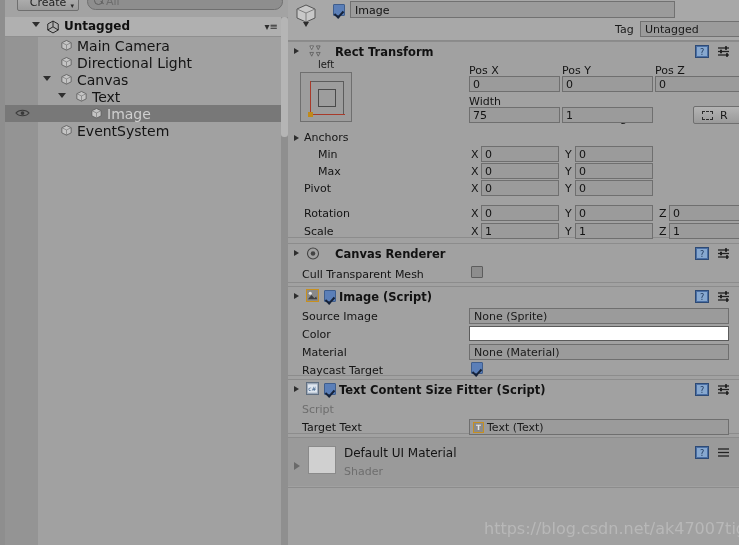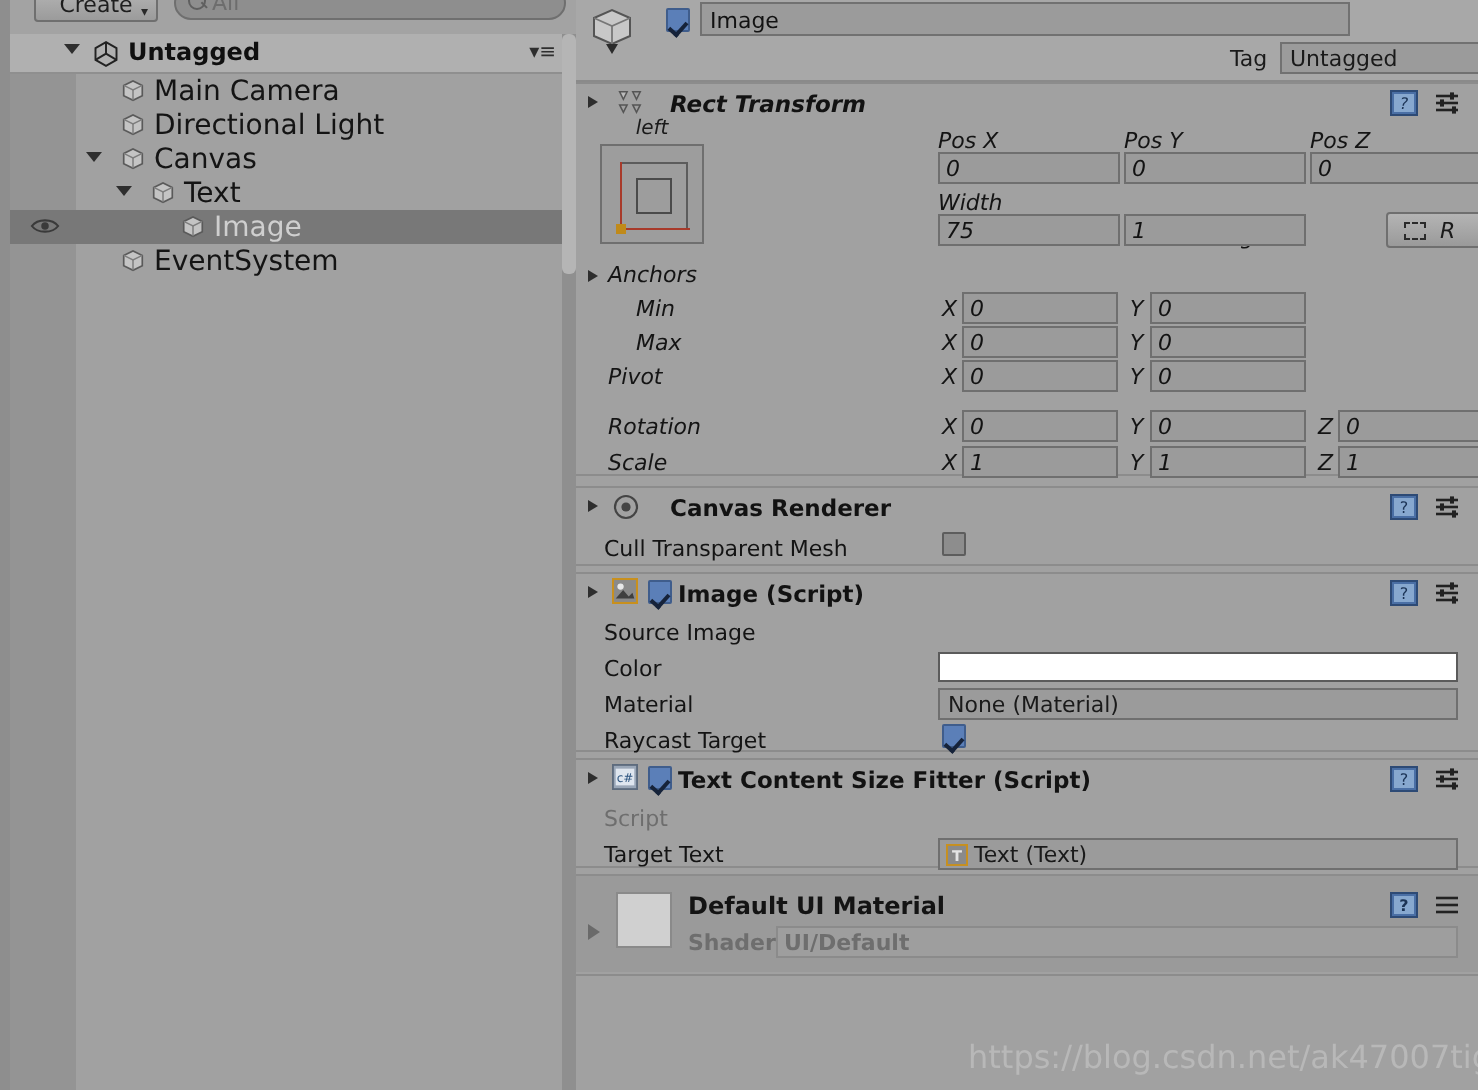--- a/index.html
+++ b/index.html
@@ -213,21 +213,21 @@
       </div>
 
       <span class="tag-lbl">Tag</span>
       <div class="tag-drop">
         <span class="v">Untagged</span>
 
       </div>
 
     </div>
 
-    <div class="comp" style="top:41px;height:197px;font-style:italic;">
+    <div class="comp" style="top:41px;height:197px;">
       <div class="comp-head">
         <span class="tri"></span>
         <svg style="position:absolute;left:18px;top:2px;width:17px;height:15px;" viewBox="0 0 18 16">
           <path d="M4 2 L8 2 L6 6 Z" fill="#bbb" stroke="#555" stroke-width="0.8"></path>
           <path d="M11 2 L15 2 L13 6 Z" fill="none" stroke="#555" stroke-width="0.8"></path>
           <path d="M4 9 L8 9 L6 13 Z" fill="none" stroke="#555" stroke-width="0.8"></path>
           <path d="M11 9 L15 9 L13 13 Z" fill="none" stroke="#555" stroke-width="0.8"></path>
         </svg>
         <span class="comp-title" style="left:47px;">Rect Transform</span>
         <svg class="help-ico" style="right:30px;" viewBox="0 0 14 13">
@@ -388,20 +388,23 @@
           <line x1="1" y1="3" x2="12" y2="3" stroke="#222" stroke-width="1.3"></line>
           <line x1="1" y1="6.5" x2="12" y2="6.5" stroke="#222" stroke-width="1.3"></line>
           <line x1="1" y1="10" x2="12" y2="10" stroke="#222" stroke-width="1.3"></line>
           <rect x="8" y="1.2" width="2" height="3.6" fill="#222"></rect>
           <rect x="3" y="4.7" width="2" height="3.6" fill="#222"></rect>
           <rect x="9" y="8.2" width="2" height="3.6" fill="#222"></rect>
         </svg>
       </div>
 
       <span class="lbl" style="left:14px;top:23px;">Source Image</span>
+      <div class="objfield" style="left:181px;top:21px;width:260px;">
+        <span class="v">None (Sprite)</span>
+      </div>
 
       <span class="lbl" style="left:14px;top:41px;">Color</span>
       <div class="colorfield" style="left:181px;top:39px;width:260px;"></div>
 
       <span class="lbl" style="left:14px;top:59px;">Material</span>
       <div class="objfield" style="left:181px;top:57px;width:260px;padding-left:28px;">
         <span class="v">None (Material)</span>
       </div>
 
       <span class="lbl" style="left:14px;top:77px;">Raycast Target</span>
@@ -438,28 +441,25 @@
       <span class="lbl" style="left:14px;top:41px;">Target Text</span>
       <div class="objfield" style="left:181px;top:39px;width:260px;">
         <svg style="position:absolute;left:3px;top:2px;width:11px;height:11px;" viewBox="0 0 12 12">
           <rect x="0.5" y="0.5" width="11" height="11" fill="#8a8a8a" stroke="#c8901e" stroke-width="1.1"></rect>
           <text x="6" y="9" font-size="8" fill="#e4e4e4" text-anchor="middle" font-family="DejaVu Sans" font-weight="bold">T</text>
         </svg>
         <span class="v" style="left:17px;">Text (Text)</span>
       </div>
     </div>
 
-    <div class="mat-block" style="top:437px;height:48px;font-weight:bold;">
+    <div class="mat-block" style="top:437px;height:48px;">
       <span class="mat-tri"></span>
       <div class="mat-prev"></div>
       <span class="lbl" style="left:56px;top:8px;font-size:12px;">Default UI Material</span>
       <span class="lbl dim" style="left:56px;top:27px;">Shader</span>
-      <div class="fld" style="left:100px;top:25px;width:341px;background:#9e9e9e;border-color:#8b8b8b;">
-        <span class="v dim">UI/Default</span>
-      </div>
       <svg class="help-ico" style="right:30px;top:8px;" viewBox="0 0 14 13">
         <rect x="0.5" y="0.5" width="13" height="12" fill="#4a6fa5" stroke="#2d4a75"></rect>
         <rect x="2" y="2" width="10" height="9" fill="#87a8cf"></rect>
         <text x="7" y="9.5" font-size="8" fill="#1b3355" text-anchor="middle" font-family="DejaVu Sans">?</text>
       </svg>
       <svg class="gear-ico" style="right:8px;top:8px;" viewBox="0 0 14 13">
         <line x1="1" y1="3" x2="12" y2="3" stroke="#222" stroke-width="1.3"></line>
         <line x1="1" y1="6.5" x2="12" y2="6.5" stroke="#222" stroke-width="1.3"></line>
         <line x1="1" y1="10" x2="12" y2="10" stroke="#222" stroke-width="1.3"></line>
       </svg>

